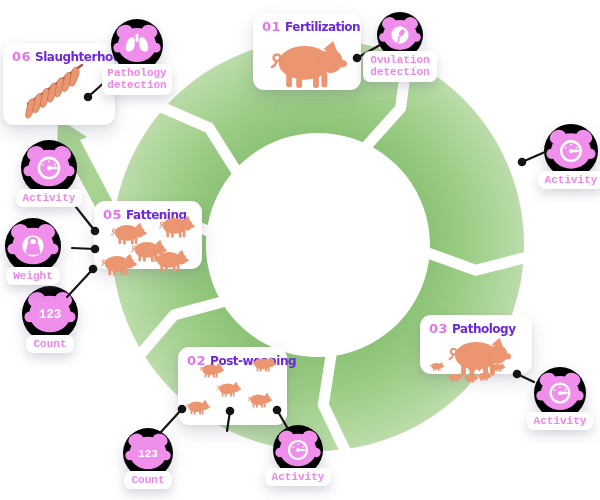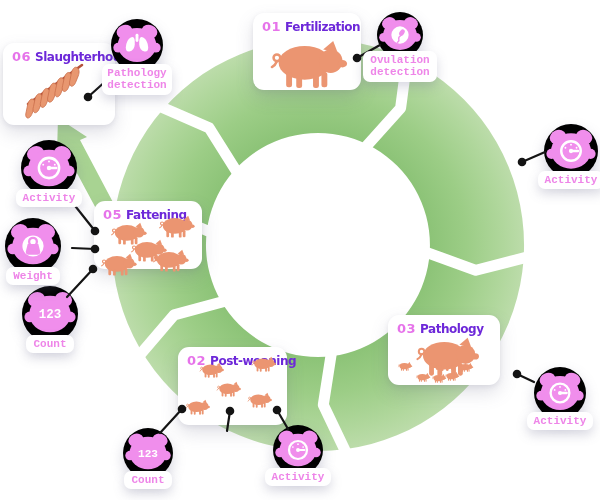--- a/index.html
+++ b/index.html
@@ -117,21 +117,21 @@
     <div class="card-head">
       <span class="num">01</span>
       <span class="title">Fertilization</span>
     </div>
     <svg class="pigs" style="left:13px;top:22px" width="84" height="54" viewBox="0 0 100 64">
         <use href="#pig"></use>
       </svg>
   </div>
 
 
-  <div class="card" style="left:388px;top:315px;width:112px;height:70px">
+  <div class="card" style="left:420px;top:315px;width:112px;height:59px">
     <div class="card-head">
       <span class="num">03</span>
       <span class="title">Pathology</span>
     </div>
     <svg class="pigs" style="left:0;top:0" width="112" height="78" viewBox="0 0 112 78">
       <svg x="24" y="18" width="70" height="44" viewBox="0 0 100 64">
           <use href="#pig"></use>
         </svg>
       <g fill="#eb9571">
         <rect x="48" y="50" width="2.6" height="5" rx="1.3"></rect>

